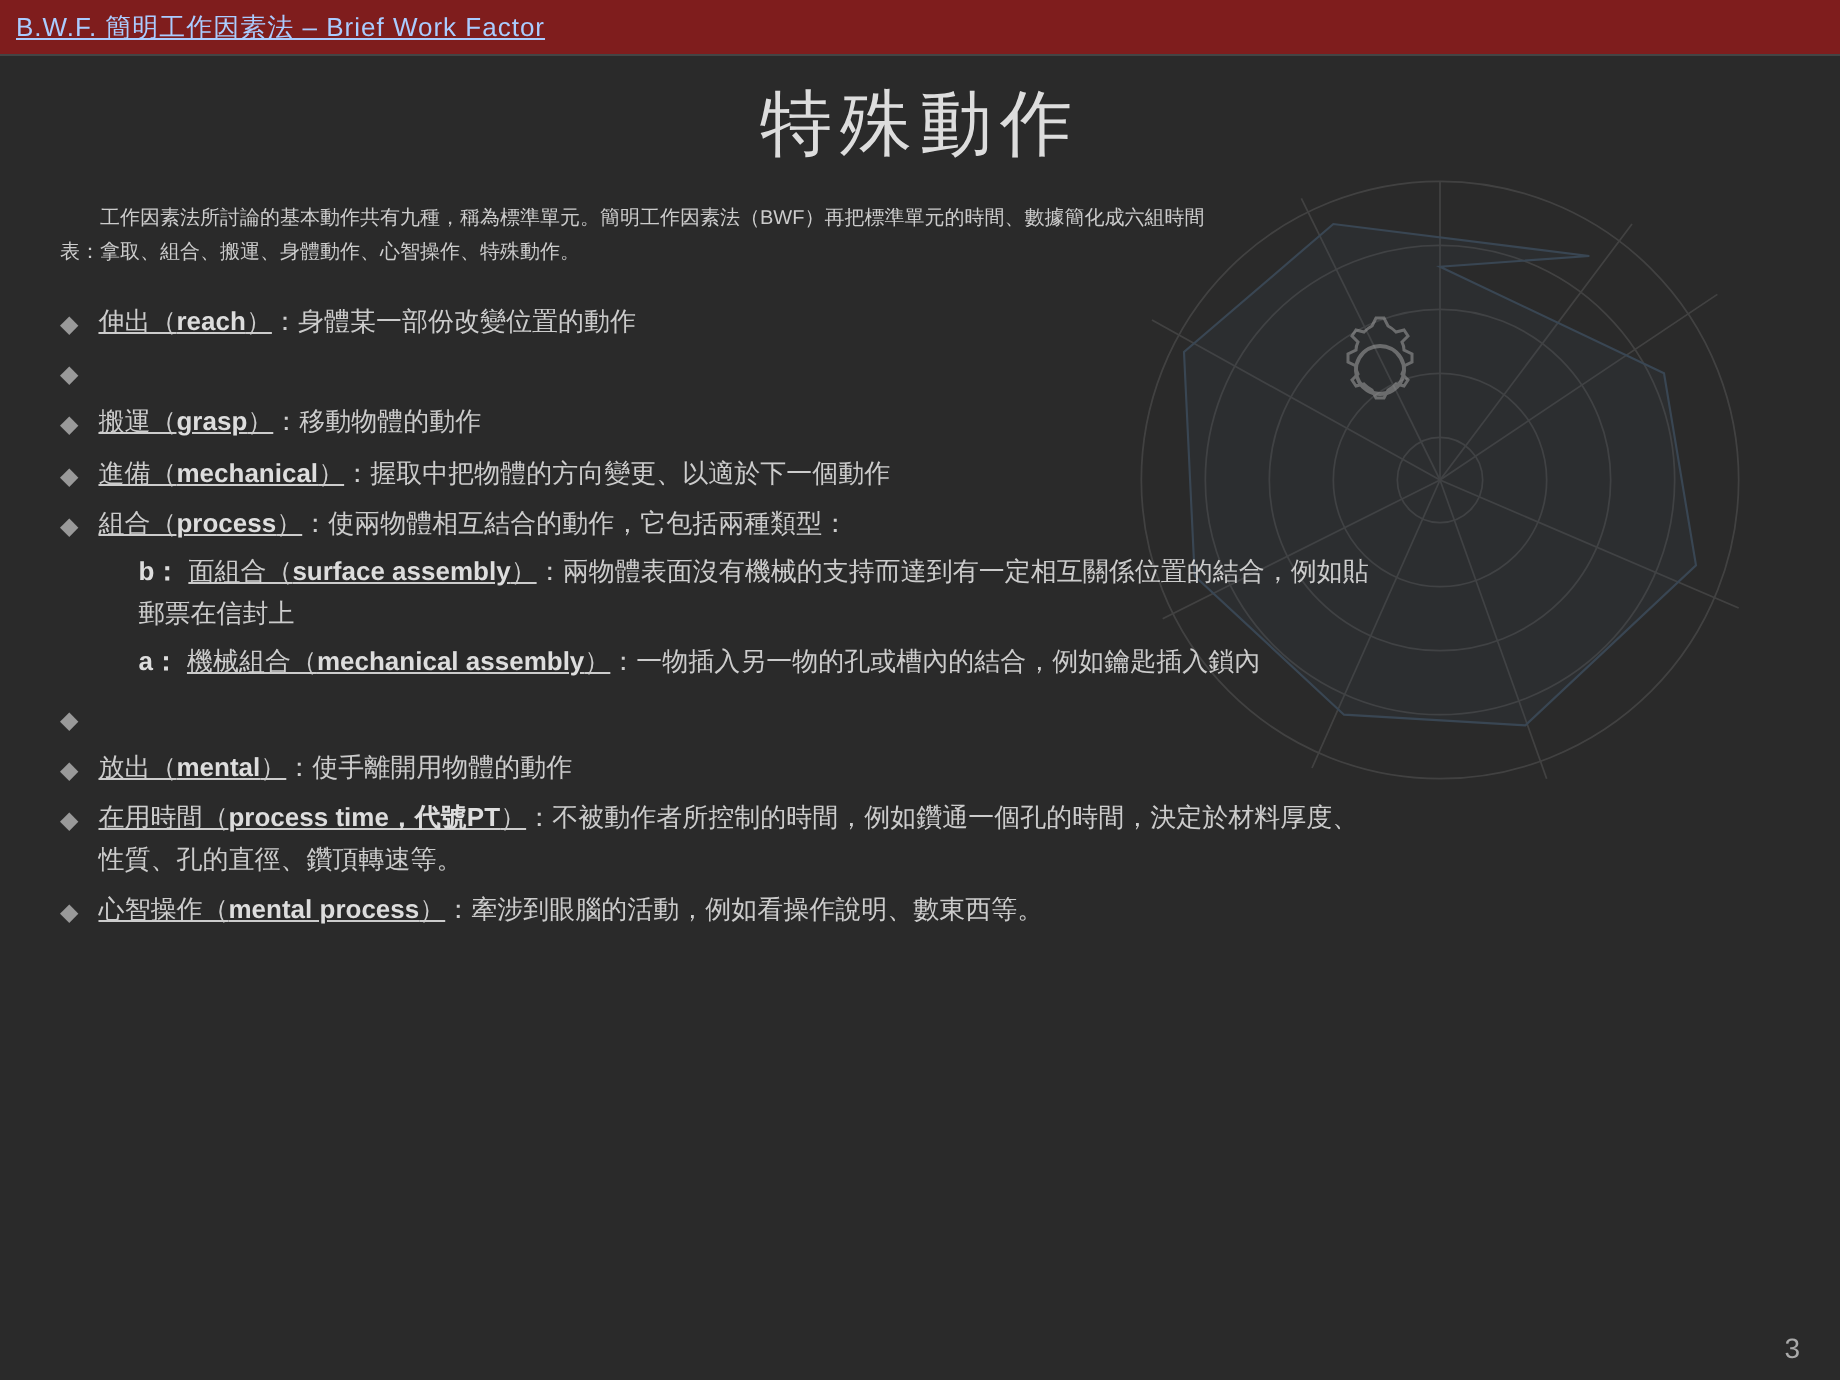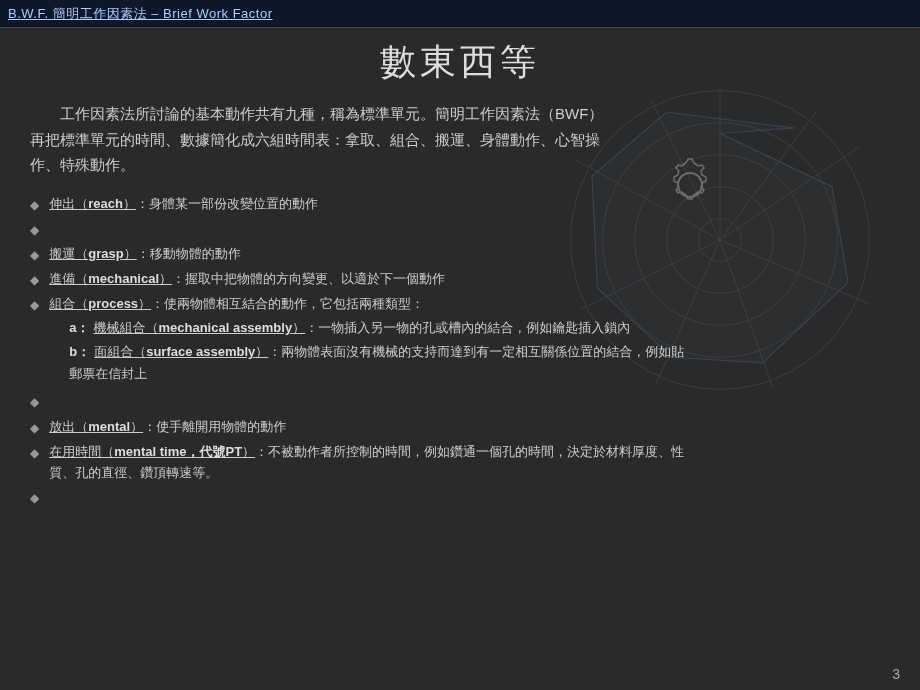--- a/index.html
+++ b/index.html
@@ -24,21 +24,21 @@
       pointer-events: none;
     }
 
     
     .nav-bar {
       position: absolute;
       top: 0;
       left: 0;
       right: 0;
       height: 28px;
-      background: #0f172a;
+      background: #7f1d1d;
       display: flex;
       align-items: center;
       padding: 0 8px;
       border-bottom: 1px solid #444;
     }
 
     .nav-title {
       font-size: 13px;
       color: #aaccff;
       text-decoration: underline;
@@ -60,21 +60,21 @@
       text-align: center;
       font-size: 36px;
       color: #dddddd;
       margin-bottom: 14px;
       font-weight: normal;
       letter-spacing: 4px;
     }
 
     
     .intro-text {
-      font-size: 15px;
+      font-size: 10px;
       color: #cccccc;
       line-height: 1.7;
       text-indent: 2em;
       margin-bottom: 16px;
       max-width: 580px;
     }
 
     
     .bullet-list {
       list-style: none;
@@ -182,21 +182,21 @@
   <polygon points="150,50 255,100 270,190 190,265 105,260 35,195 30,90 100,30 220,45" fill="rgba(100,150,200,0.15)" stroke="#6699cc" stroke-width="1"></polygon>
 </svg>
 
 <svg class="gear-decoration" viewBox="0 0 60 60">
   <path d="M30,18 a12,12 0 1,0 0.001,0 Z" fill="none" stroke="#aaa" stroke-width="2"></path>
   <path d="M26,8 L28,4 L32,4 L34,8 Q36,9 38,11 L42,10 L44,13 L41,16 Q42,18 42,20 L46,22 L46,26 L42,28 Q42,30 41,32 L44,35 L42,38 L38,37 Q36,39 34,40 L32,44 L28,44 L26,40 Q24,39 22,37 L18,38 L16,35 L19,32 Q18,30 18,28 L14,26 L14,22 L18,20 Q18,18 19,16 L16,13 L18,10 L22,11 Q24,9 26,8 Z" fill="none" stroke="#aaa" stroke-width="1.5"></path>
 </svg>
 
 <div class="main-content">
 
-  <h1 class="page-title">數東西等</h1>
+  <h1 class="page-title">特殊動作</h1>
 
   <p class="intro-text">工作因素法所討論的基本動作共有九種，稱為標準單元。簡明工作因素法（BWF）再把標準單元的時間、數據簡化成六組時間表：拿取、組合、搬運、身體動作、心智操作、特殊動作。</p>
 
   <ul class="bullet-list">
 
     <li>
       <span class="bullet-diamond">◆</span>
       <span class="bullet-content">
         <span class="term-underline">伸出（<span class="term-english">reach</span>）</span>：身體某一部份改變位置的動作
       </span>
@@ -219,47 +219,50 @@
         <span class="term-underline">進備（<span class="term-english">mechanical</span>）</span>：握取中把物體的方向變更、以適於下一個動作
       </span>
     </li>
 
     <li>
       <span class="bullet-diamond">◆</span>
       <span class="bullet-content">
         <span class="term-underline">組合（<span class="term-english">process</span>）</span>：使兩物體相互結合的動作，它包括兩種類型：
         <div class="sub-items">
           <div class="sub-item">
+            <span class="sub-label">b：</span><span class="term-underline">面組合（<span class="term-english">surface assembly</span>）</span>：兩物體表面沒有機械的支持而達到有一定相互關係位置的結合，例如貼郵票在信封上
+          </div>
+          <div class="sub-item">
             <span class="sub-label">a：</span><span class="term-underline">機械組合（<span class="term-english">mechanical assembly</span>）</span>：一物插入另一物的孔或槽內的結合，例如鑰匙插入鎖內
           </div>
-          <div class="sub-item">
-            <span class="sub-label">b：</span><span class="term-underline">面組合（<span class="term-english">surface assembly</span>）</span>：兩物體表面沒有機械的支持而達到有一定相互關係位置的結合，例如貼郵票在信封上
-          </div>
         </div>
       </span>
     </li>
 
     <li>
       <span class="bullet-diamond">◆</span>
     </li>
 
     <li>
       <span class="bullet-diamond">◆</span>
       <span class="bullet-content">
         <span class="term-underline">放出（<span class="term-english">mental</span>）</span>：使手離開用物體的動作
       </span>
     </li>
 
     <li>
       <span class="bullet-diamond">◆</span>
       <span class="bullet-content">
-        <span class="term-underline">在用時間（<span class="term-english">mental time，代號PT</span>）</span>：不被動作者所控制的時間，例如鑽通一個孔的時間，決定於材料厚度、性質、孔的直徑、鑽頂轉速等。
-      </span>
-    </li>
-
-    <li>
-      <span class="bullet-diamond">◆</span>
+        <span class="term-underline">在用時間（<span class="term-english">process time，代號PT</span>）</span>：不被動作者所控制的時間，例如鑽通一個孔的時間，決定於材料厚度、性質、孔的直徑、鑽頂轉速等。
+      </span>
+    </li>
+
+    <li>
+      <span class="bullet-diamond">◆</span>
+      <span class="bullet-content">
+        <span class="term-underline">心智操作（<span class="term-english">mental process</span>）</span>：牽涉到眼腦的活動，例如看操作說明、數東西等。
+      </span>
     </li>
 
   </ul>
 </div>
 
 <div class="page-number">3</div>
 
 </body></html>

